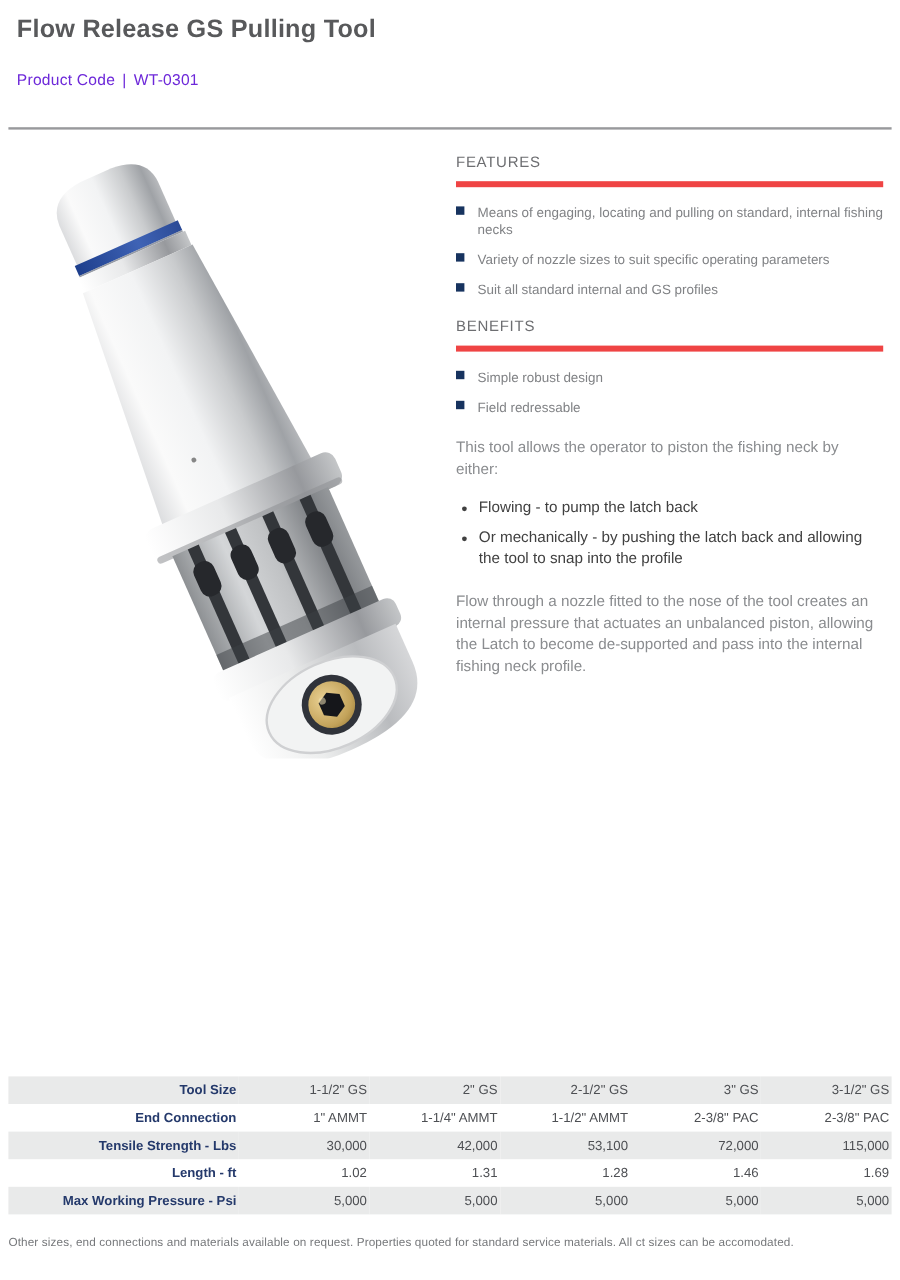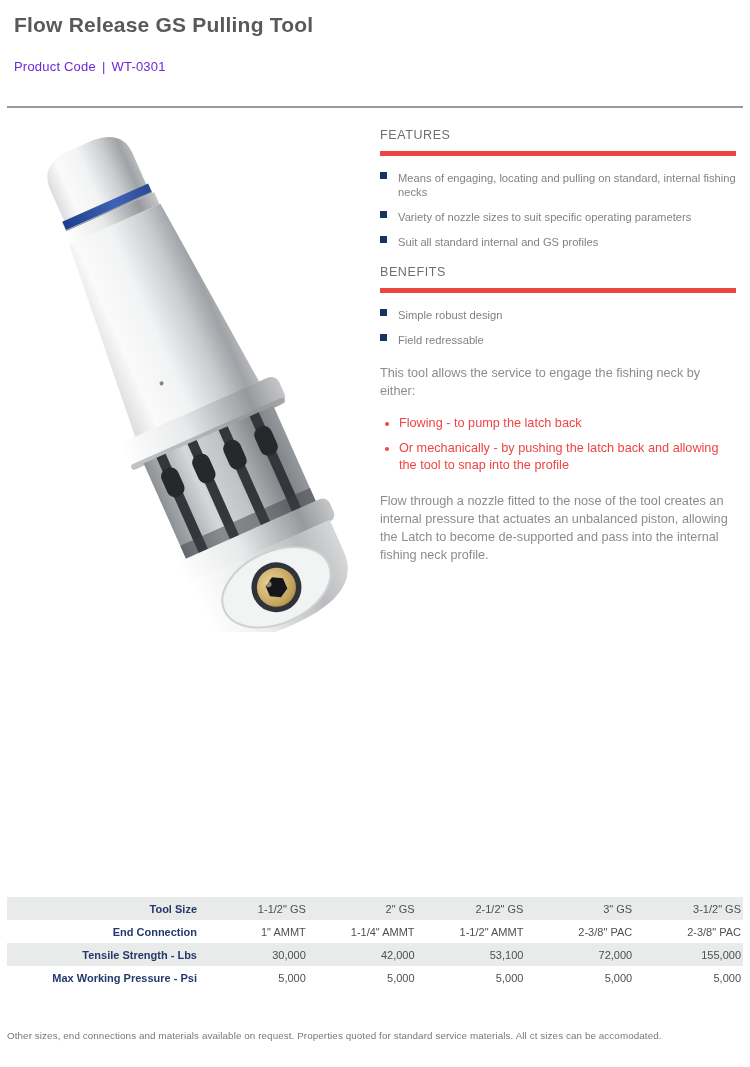--- a/index.html
+++ b/index.html
@@ -20,21 +20,21 @@
 
   h2.sechead { font-size:12.5px; font-weight:400; color:#6d6e71; letter-spacing:.6px;
                padding-bottom:9px; border-bottom:5px solid #ef4444; margin-top:12px; }
   ul.sq-list { list-style:none; margin-top:15px; margin-bottom:4px; }
   ul.sq-list li { position:relative; padding-left:18px; font-size:11.2px; color:#808285; margin-bottom:11px; line-height:1.25; }
   .sq { position:absolute; left:0; top:1px; width:7px; height:7px; background:#17335f; display:inline-block; }
 
   .bold-intro { margin-top:30px; font-size:13.6px; font-weight:bold; color:#6d6e71; line-height:1.42; }
   .para { margin-top:17px; font-size:12.7px; color:#8a8c8f; line-height:1.42; }
   ul.disc { margin-top:15px; padding-left:19px; }
-  ul.disc li { font-size:12.7px; color:#ef4444; line-height:1.38; margin-bottom:7px; }
+  ul.disc li { font-size:12.7px; color:#404040; line-height:1.38; margin-bottom:7px; }
 
   
   table.spec { position:absolute; left:7px; top:897px; width:736px; border-collapse:collapse; table-layout:fixed; }
   table.spec td { height:23px; text-align:right; vertical-align:middle; font-size:11px; color:#4d4f53; padding:0 2px;margin-left:20px; }
   table.spec td.lbl { font-weight:bold; color:#24396b; }
   table.spec tr:nth-child(odd) { background:#e9eaea; }
   table.spec col.c-label { width:192px; }
 
   .footnote { position:absolute; left:7px; top:1030px; font-size:9.8px; color:#76787b; letter-spacing:.1px;text-align:center; }
 </style>
@@ -134,21 +134,21 @@
       <li><span class="sq"></span><span>Variety of nozzle sizes to suit specific operating parameters</span></li>
       <li><span class="sq"></span><span>Suit all standard internal and GS profiles</span></li>
     </ul>
 
     <h2 class="sechead" style="margin-top:16px;">BENEFITS</h2>
     <ul class="sq-list">
       <li><span class="sq"></span><span>Simple robust design</span></li>
       <li><span class="sq"></span><span>Field redressable</span></li>
     </ul>
 
-    <p class="para">This tool allows the service to engage the fishing neck by either:</p>
+    <p class="para">This tool allows the operator to piston the fishing neck by either:</p>
     <ul class="disc">
       <li>Flowing - to pump the latch back</li>
       <li>Or mechanically - by pushing the latch back and allowing the tool to snap into the profile</li>
     </ul>
     <p class="para">Flow through a nozzle fitted to the nose of the tool creates an internal pressure that actuates an unbalanced piston, allowing the Latch to become de-supported and pass into the internal fishing neck profile.</p>
   </section>
 
   <table class="spec">
     <colgroup>
       <col class="c-label">
@@ -174,21 +174,29 @@
         <td>1-1/2" AMMT</td>
         <td>2-3/8" PAC</td>
         <td>2-3/8" PAC</td>
       </tr>
       <tr>
         <td class="lbl">Tensile Strength - Lbs</td>
         <td>30,000</td>
         <td>42,000</td>
         <td>53,100</td>
         <td>72,000</td>
-        <td>155,000</td>
+        <td>115,000</td>
+      </tr>
+      <tr>
+        <td class="lbl">Length - ft</td>
+        <td>1.02</td>
+        <td>1.31</td>
+        <td>1.28</td>
+        <td>1.46</td>
+        <td>1.69</td>
       </tr>
       <tr>
         <td class="lbl">Max Working Pressure - Psi</td>
         <td>5,000</td>
         <td>5,000</td>
         <td>5,000</td>
         <td>5,000</td>
         <td>5,000</td>
       </tr>
     </tbody>

